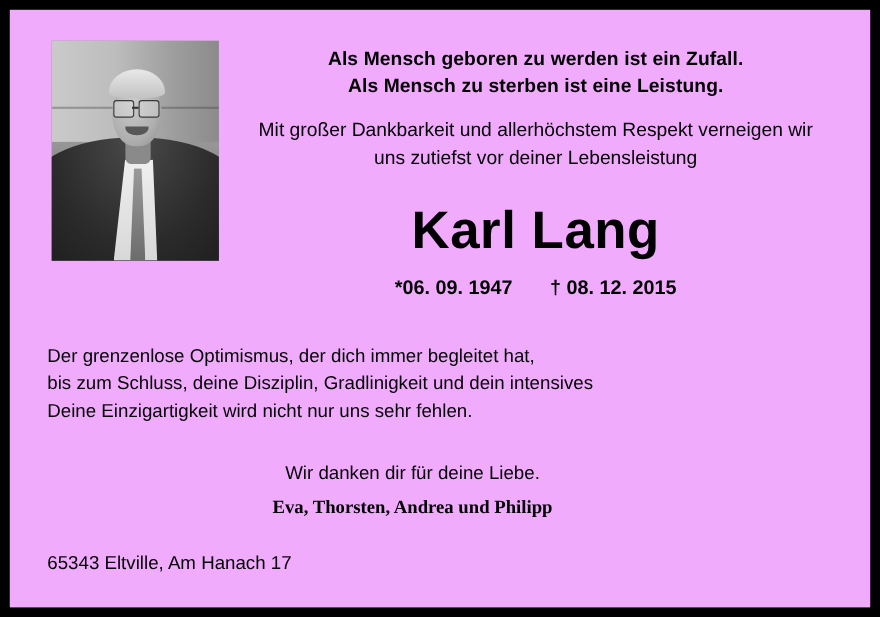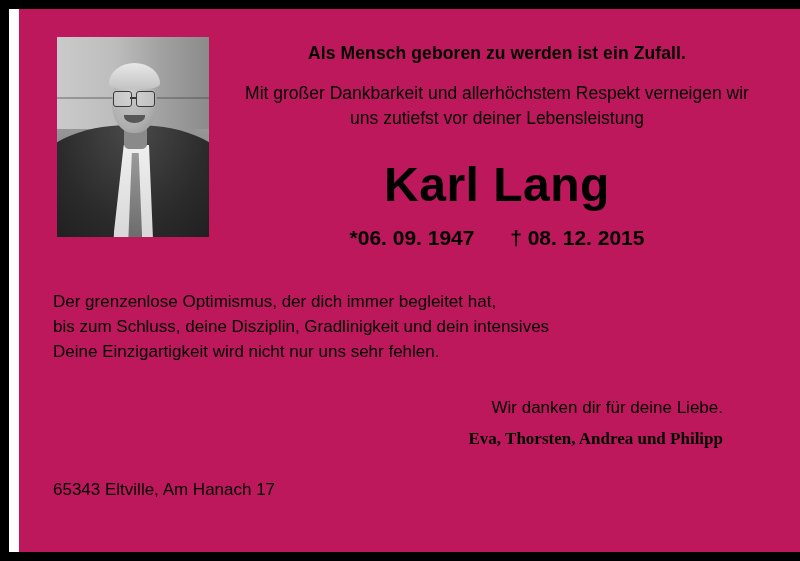--- a/index.html
+++ b/index.html
@@ -19,24 +19,23 @@
     width: 800px;
     height: 561px;
     box-sizing: border-box;
     background: #ffffff;
     border: 9px solid #000000;
   }
   .inner {
     position: relative;
     width: 100%;
     height: 100%;
-    background: #be185d;
+    background: #f0abfc;
     box-sizing: border-box;
     padding: 22px 28px 24px 28px;
-    margin-left: 10px;
   }
 
   
   .top {
     display: flex;
     align-items: flex-start;
   }
   .portrait {
     width: 152px;
     height: 200px;
@@ -145,37 +144,37 @@
     line-height: 1.44;
   }
   .name {
     margin-top: 26px;
     font-size: 48px;
     font-weight: bold;
     letter-spacing: 0.5px;
   }
   .dates {
     margin-top: 14px;
-    font-size: 21px;
+    font-size: 18px;
     font-weight: bold;
   }
   .dates .gap { display: inline-block; width: 24px; }
 
   
   .body-text {
     margin-top: 40px;
     font-size: 17px;
     line-height: 1.46;
     padding-left: 6px;
   }
   .body-text div { white-space: nowrap; }
 
   .thanks {
     margin-top: 30px;
-    text-align: right;
+    text-align: center;
     padding-right: 50px;
     font-size: 17px;
     line-height: 1.5;
   }
   .thanks .family {
     font-weight: bold;
     margin-top: 6px;
     font-family: Liberation Serif, serif;
   }
 
@@ -205,20 +204,21 @@
         <div class="ph-hair"></div>
         <div class="ph-glass-l"></div>
         <div class="ph-glass-r"></div>
         <div class="ph-bridge"></div>
         <div class="ph-mouth"></div>
       </div>
 
       <div class="headings">
         <div class="motto">
           <div>Als Mensch geboren zu werden ist ein Zufall.</div>
+          <div>Als Mensch zu sterben ist eine Leistung.</div>
         </div>
         <div class="respect">
           <div>Mit großer Dankbarkeit und allerhöchstem Respekt verneigen wir</div>
           <div>uns zutiefst vor deiner Lebensleistung</div>
         </div>
         <div class="name">Karl Lang</div>
         <div class="dates">
           <span>*06. 09. 1947</span>
           <span class="gap"></span>
           <span>† 08. 12. 2015</span>

